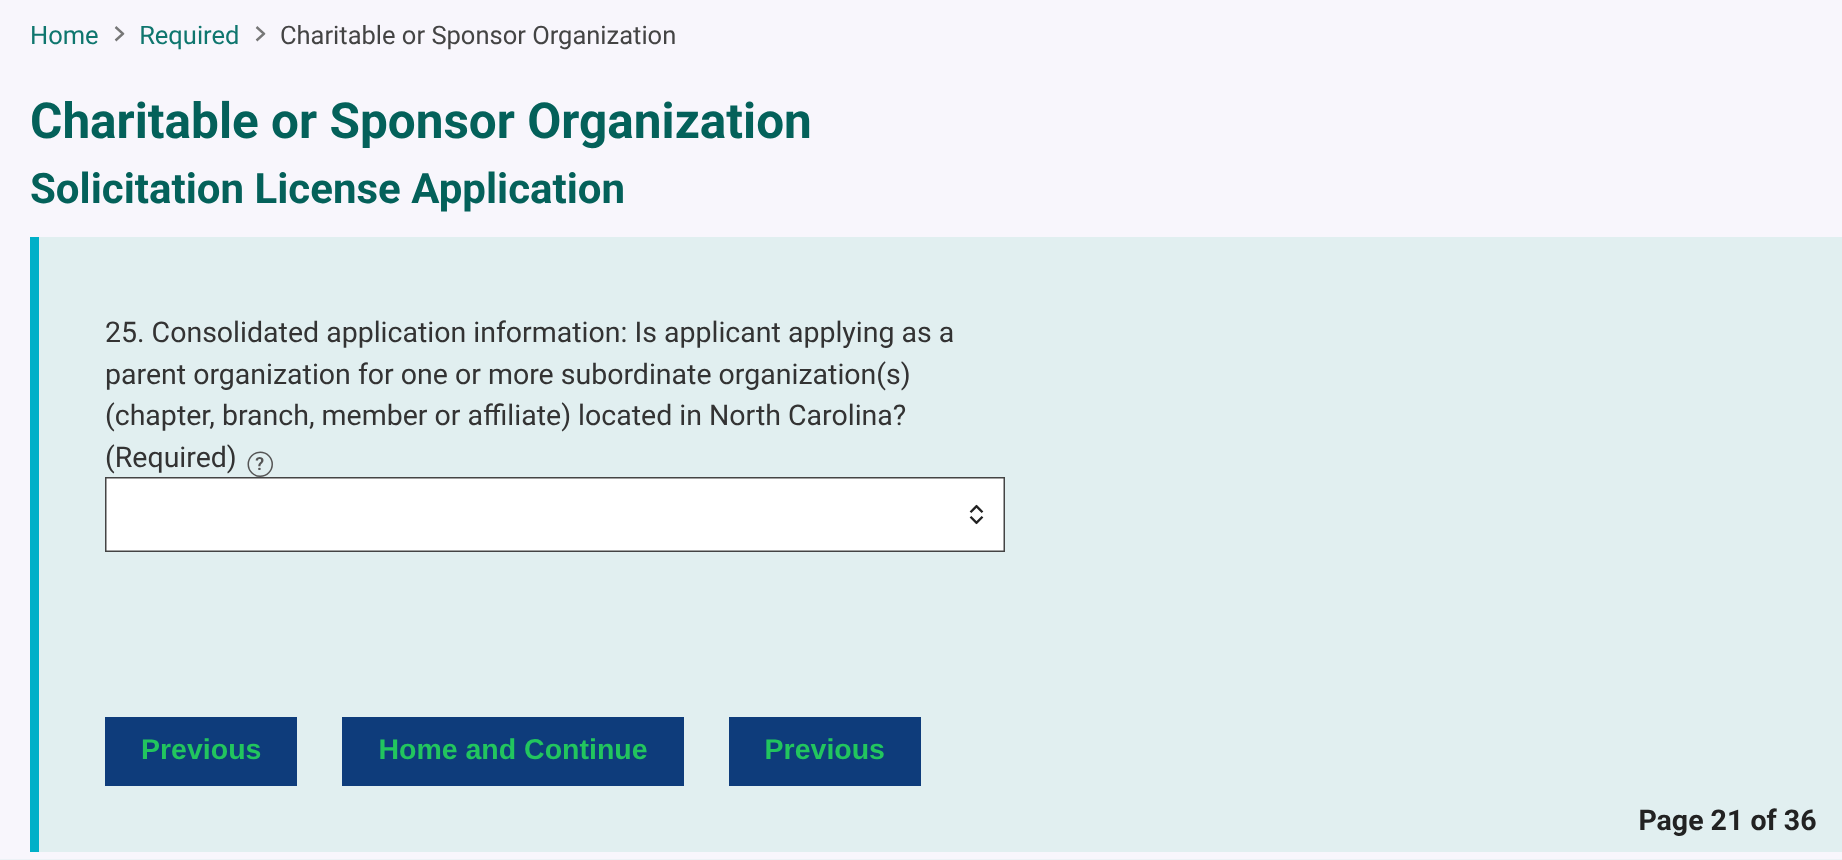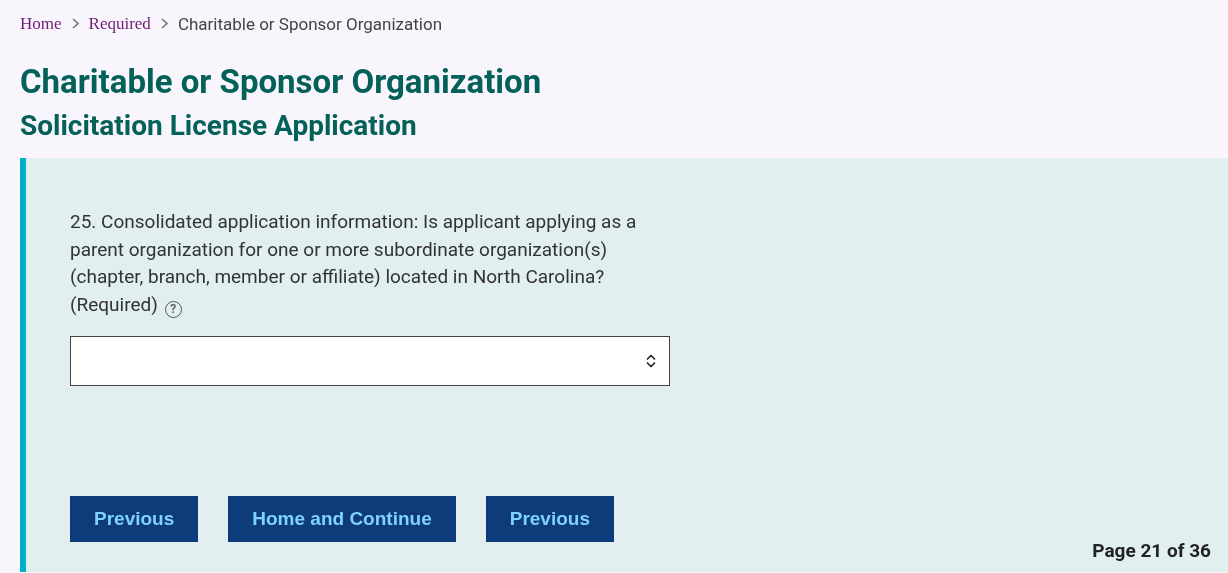--- a/index.html
+++ b/index.html
@@ -12,23 +12,22 @@
       overflow: hidden;
     }
     .breadcrumb {
       padding: 14px 20px 10px 20px;
       font-size: 17px;
       display: flex;
       align-items: center;
       gap: 10px;
     }
     .breadcrumb a {
-      color: #701a75;
+      color: #0f766e;
       text-decoration: none;
-      font-family: Liberation Serif, serif;
     }
     .breadcrumb .sep {
       color: #777;
       font-size: 14px;
     }
     .breadcrumb .current {
       color: #444;
     }
     .page-title {
       font-size: 33px;
@@ -48,21 +47,20 @@
       border-left: 6px solid #00b0c8;
       padding: 50px 44px 30px 44px;
       position: relative;
       min-height: 410px;
     }
     .question-label {
       font-size: 19px;
       line-height: 1.45;
       color: #333;
       max-width: 600px;
-      margin-bottom: 18px;
     }
     .help-icon {
       display: inline-flex;
       align-items: center;
       justify-content: center;
       width: 17px;
       height: 17px;
       border: 1.6px solid #555;
       border-radius: 50%;
       font-size: 12px;
@@ -99,21 +97,21 @@
       gap: 1px;
     }
     .select-arrows svg { display: block; }
     .button-row {
       margin-top: 110px;
       display: flex;
       gap: 30px;
     }
     .btn {
       background: #0e3c7b;
-      color: #7dd3fc;
+      color: #22c55e;
       border: none;
       font-size: 19px;
       font-weight: 700;
       padding: 12px 24px;
       cursor: pointer;
     }
     .page-indicator {
       position: absolute;
       right: 17px;
       bottom: 10px;

